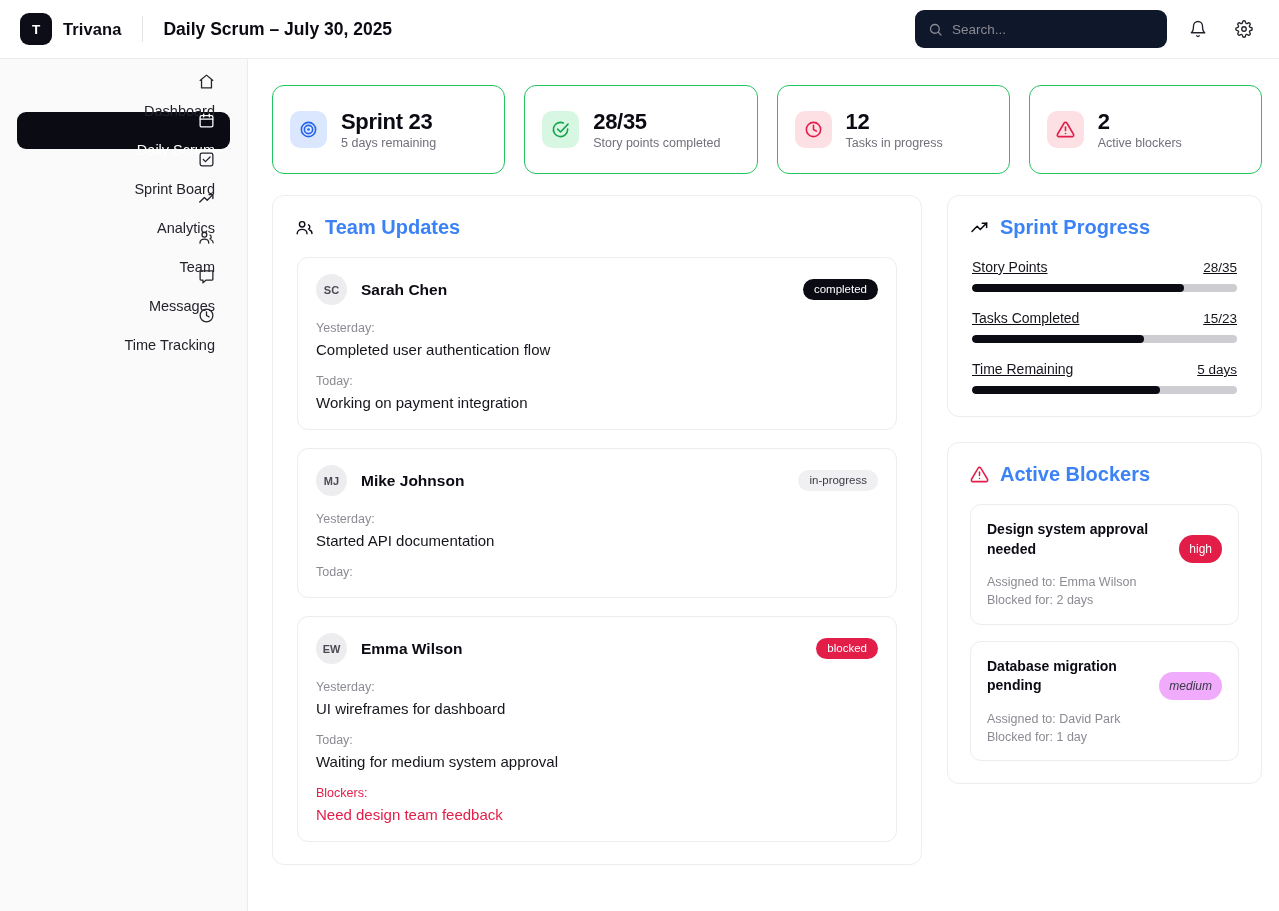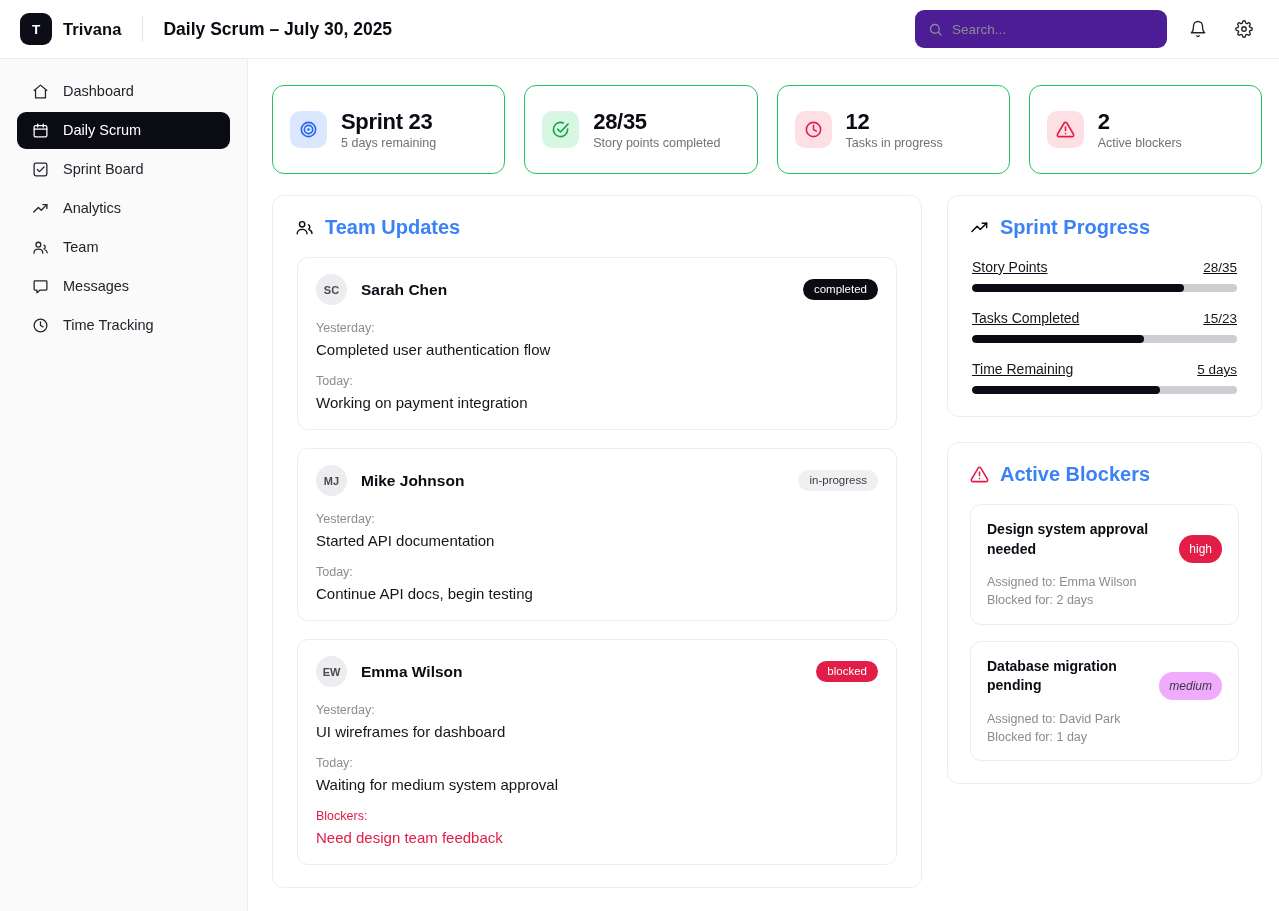--- a/index.html
+++ b/index.html
@@ -29,21 +29,21 @@
   .brand-name { font-size: 16.5px; font-weight: 600; color: #0b0b14; letter-spacing: .1px; }
   .vdivider { width: 1px; height: 26px; background: #e4e4e8; margin: 0 20px 0 21px; }
   .page-title { font-size: 17.5px; font-weight: 600; color: #0b0b14; }
 
   .topbar-right {
     margin-left: auto; display: flex; align-items: center;
     gap: 16px; padding-right: 20px;
   }
   .search-box {
     width: 252px; height: 38px; border-radius: 9px;
-    background: #4c1d95;
+    background: #0f172a;
     display: flex; align-items: center; gap: 9px;
     padding: 0 13px;
     text-align: right;
   }
   .search-box .ph { font-size: 13.5px; color: #8b8b93; }
   .icon-btn {
     width: 30px; height: 30px; border-radius: 7px;
     display: flex; align-items: center; justify-content: center;
     cursor: pointer; background: transparent;
   }
@@ -52,23 +52,23 @@
   
   .sidebar {
     position: absolute; top: 59px; left: 0;
     width: 248px; height: 852px;
     background: #fafafa;
     border-right: 1px solid #ececef;
     padding: 14px 17px 0 17px;
   }
   .nav-item {
     height: 37px; border-radius: 9px;
-    display: flex; align-items: center; gap: 14px;
+    display: flex; align-items: flex-end; gap: 14px;
     padding: 0 15px; margin-bottom: 2px;
-    font-size: 14.5px; color: #23232c; cursor: pointer;
+    font-size: 14.5px; color: #23232c; cursor: pointer; flex-direction: column;
   }
   .nav-item .nlabel { line-height: 1; }
   .nav-item.active { background: #0b0b14; color: #ffffff; }
   .nav-item.active .nlabel { font-weight: 500; }
 
   
   .main {
     position: absolute; top: 59px; left: 248px;
     width: 1031px; height: 852px;
     background: #ffffff;
@@ -371,21 +371,20 @@
 
         <div class="update-card">
           <div class="uc-head">
             <div class="avatar">MJ</div>
             <div class="uc-name">Mike Johnson</div>
             <div class="badge inprogress">in-progress</div>
           </div>
           <div class="field-label">Yesterday:</div>
           <div class="field-value">Started API documentation</div>
           <div class="field-label">Today:</div>
-          <div class="field-value">Continue API docs, begin testing</div>
         </div>
 
         <div class="update-card">
           <div class="uc-head">
             <div class="avatar">EW</div>
             <div class="uc-name">Emma Wilson</div>
             <div class="badge blocked">blocked</div>
           </div>
           <div class="field-label">Yesterday:</div>
           <div class="field-value">UI wireframes for dashboard</div>

